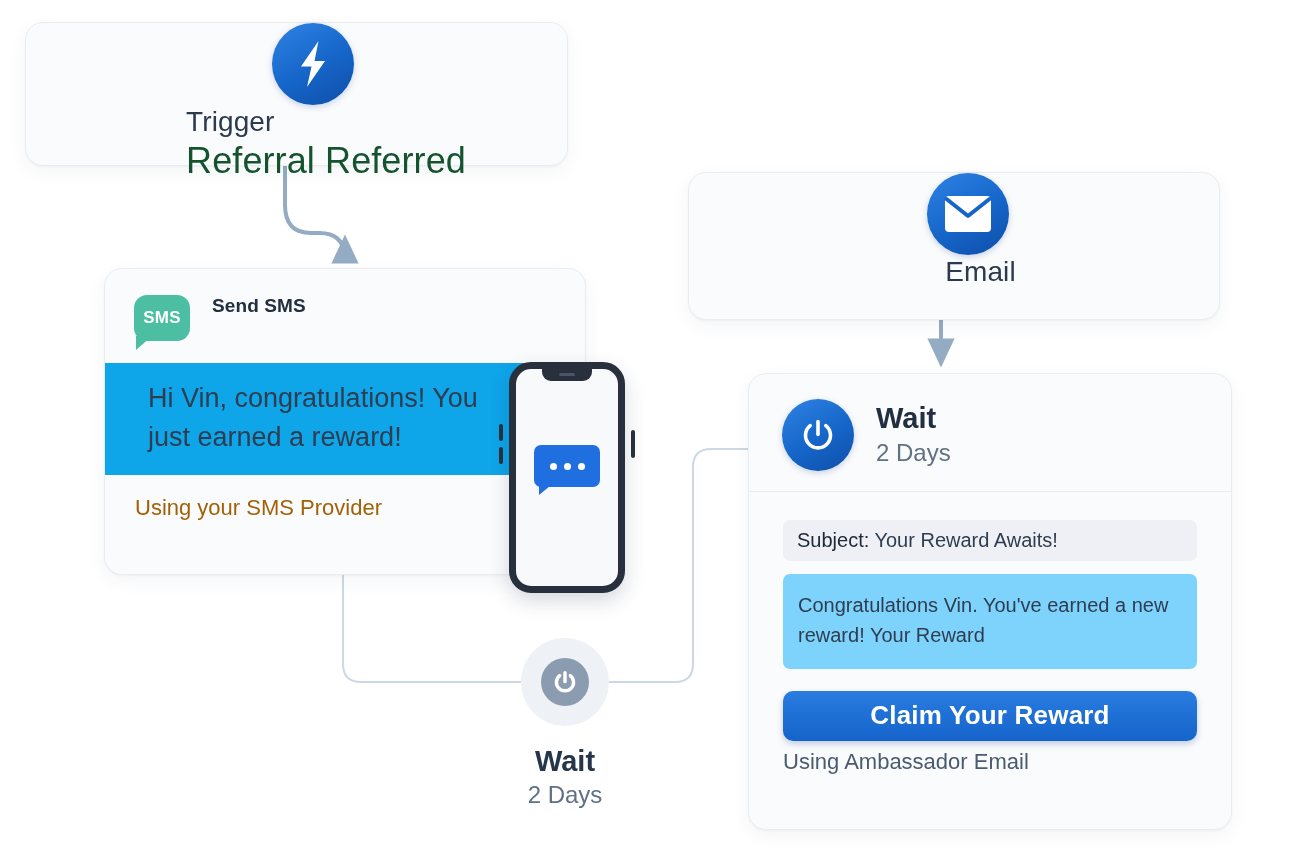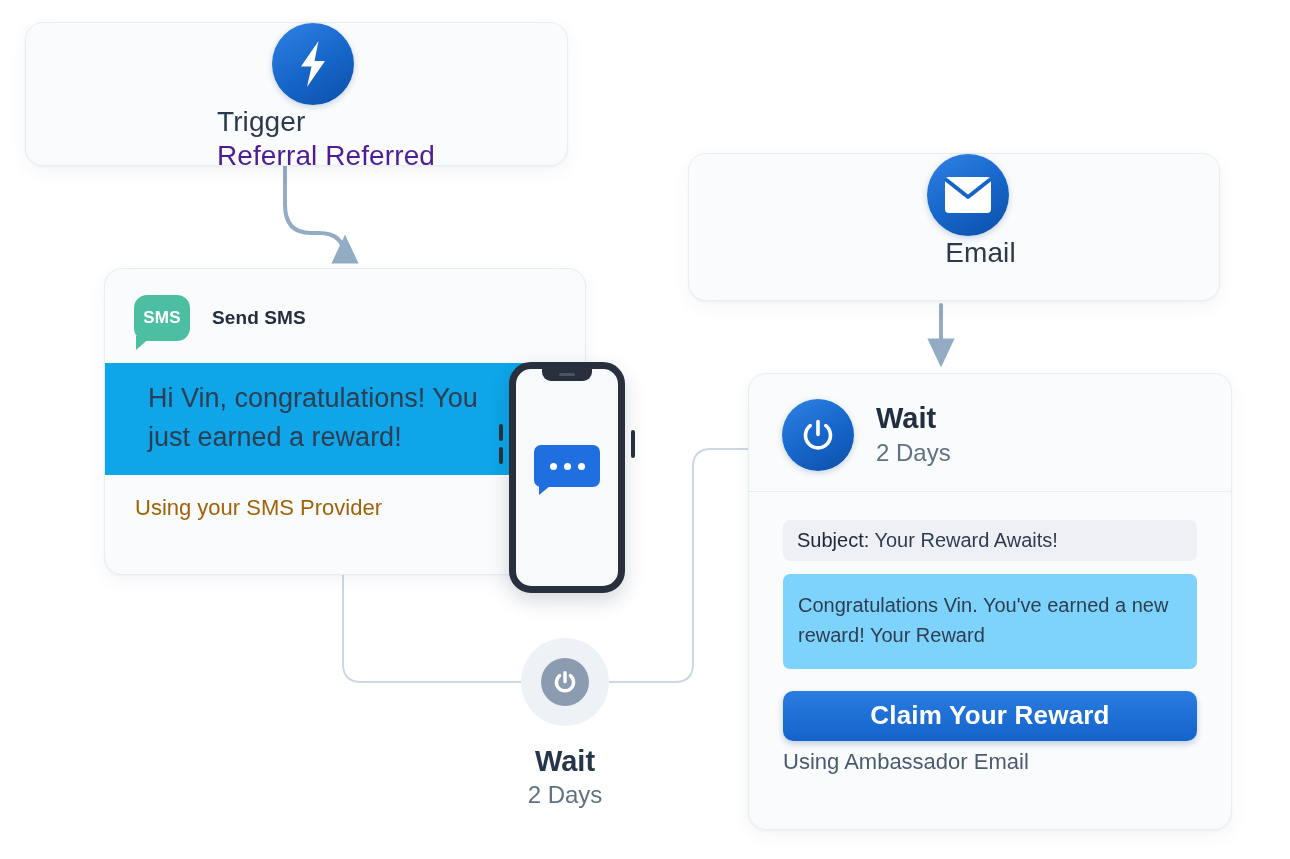--- a/index.html
+++ b/index.html
@@ -74,37 +74,37 @@
     flex-direction: column;
     justify-content: center;
   }
   .head-title {
     font-size: 28px;
     color: #2c3a4d;
     line-height: 1.22;
     letter-spacing: .1px;
   }
   .head-sub {
-    font-size: 28px;
-    color: #4c1d95;
+    font-size: 36px;
+    color: #14532d;
     line-height: 1.22;
     letter-spacing: .1px;
   }
 
   
   #sms-card {
     left: 104px;
     top: 268px;
     width: 482px;
     height: 307px;
     border-radius: 18px;
   }
   .sms-header {
     display: flex;
-    align-items: center;
+    align-items: flex-start;
     padding: 26px 0 0 29px;
   }
   .sms-bubble {
     position: relative;
     width: 56px;
     height: 46px;
     border-radius: 13px;
     background: #4cbfa2;
     display: flex;
     align-items: center;
@@ -150,21 +150,21 @@
   .sms-footer {
     margin-top: 20px;
     padding-left: 30px;
     font-size: 22px;
     color: #a16207;
   }
 
   
   #email-card {
     left: 688px;
-    top: 153px;
+    top: 172px;
     width: 532px;
     height: 148px;
     border-radius: 18px;
     display: flex;
     align-items: center;
     padding-left: 27px;
   }
 
   
   #wait-card {

